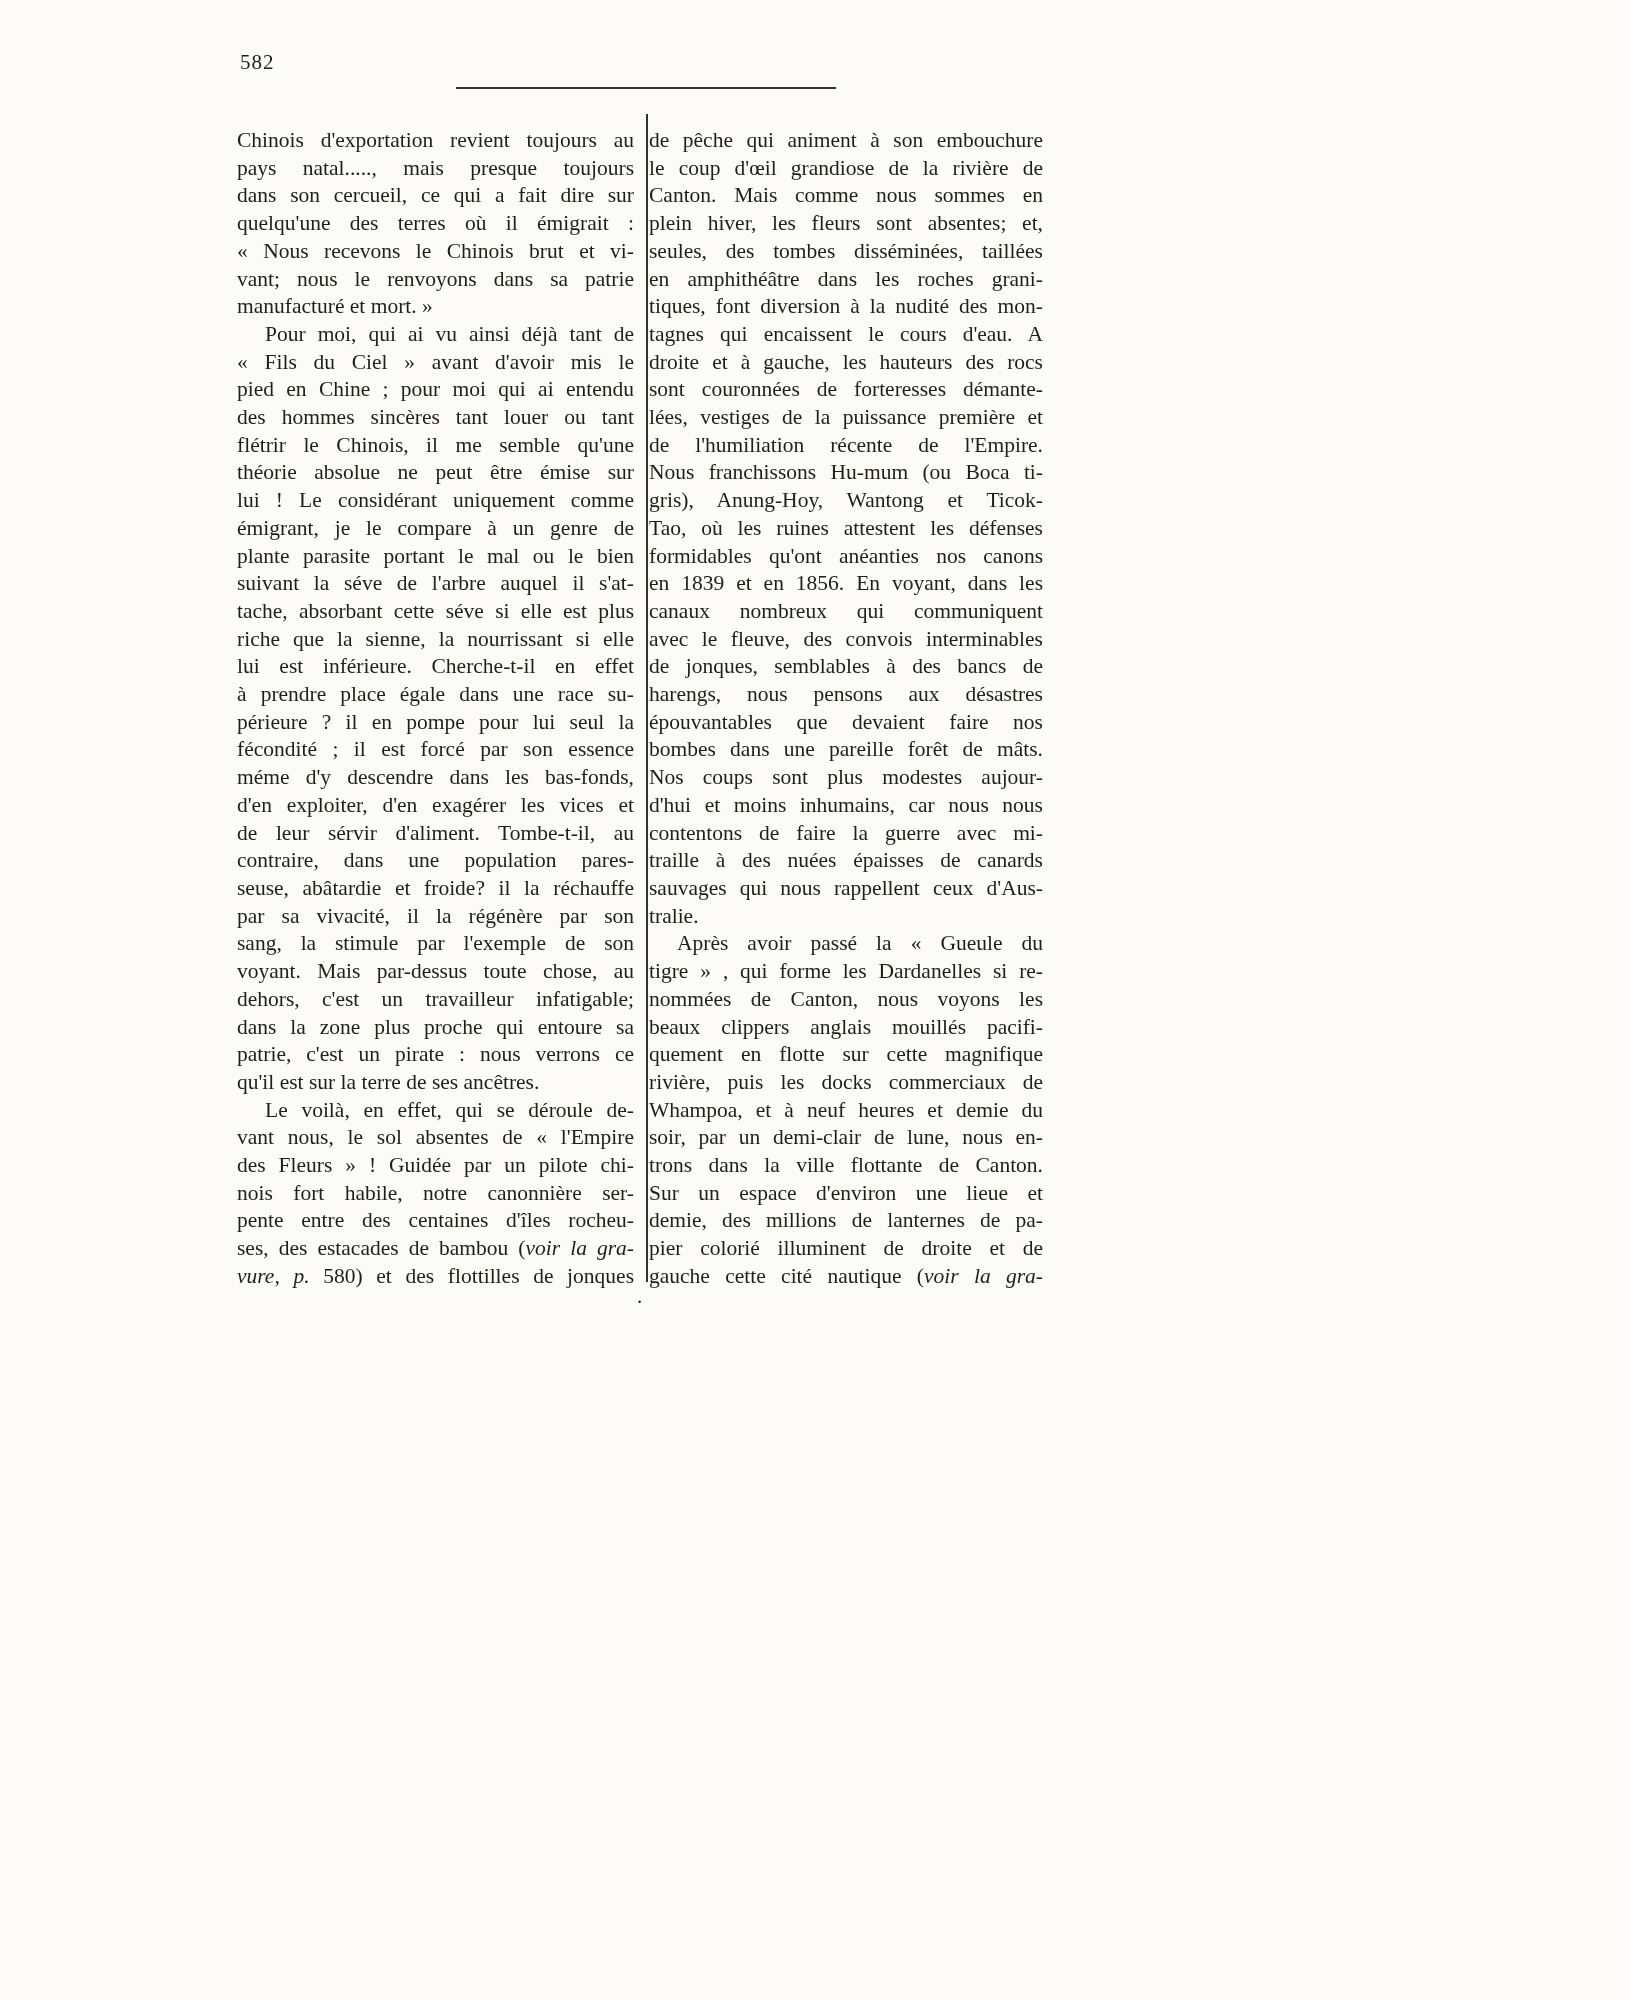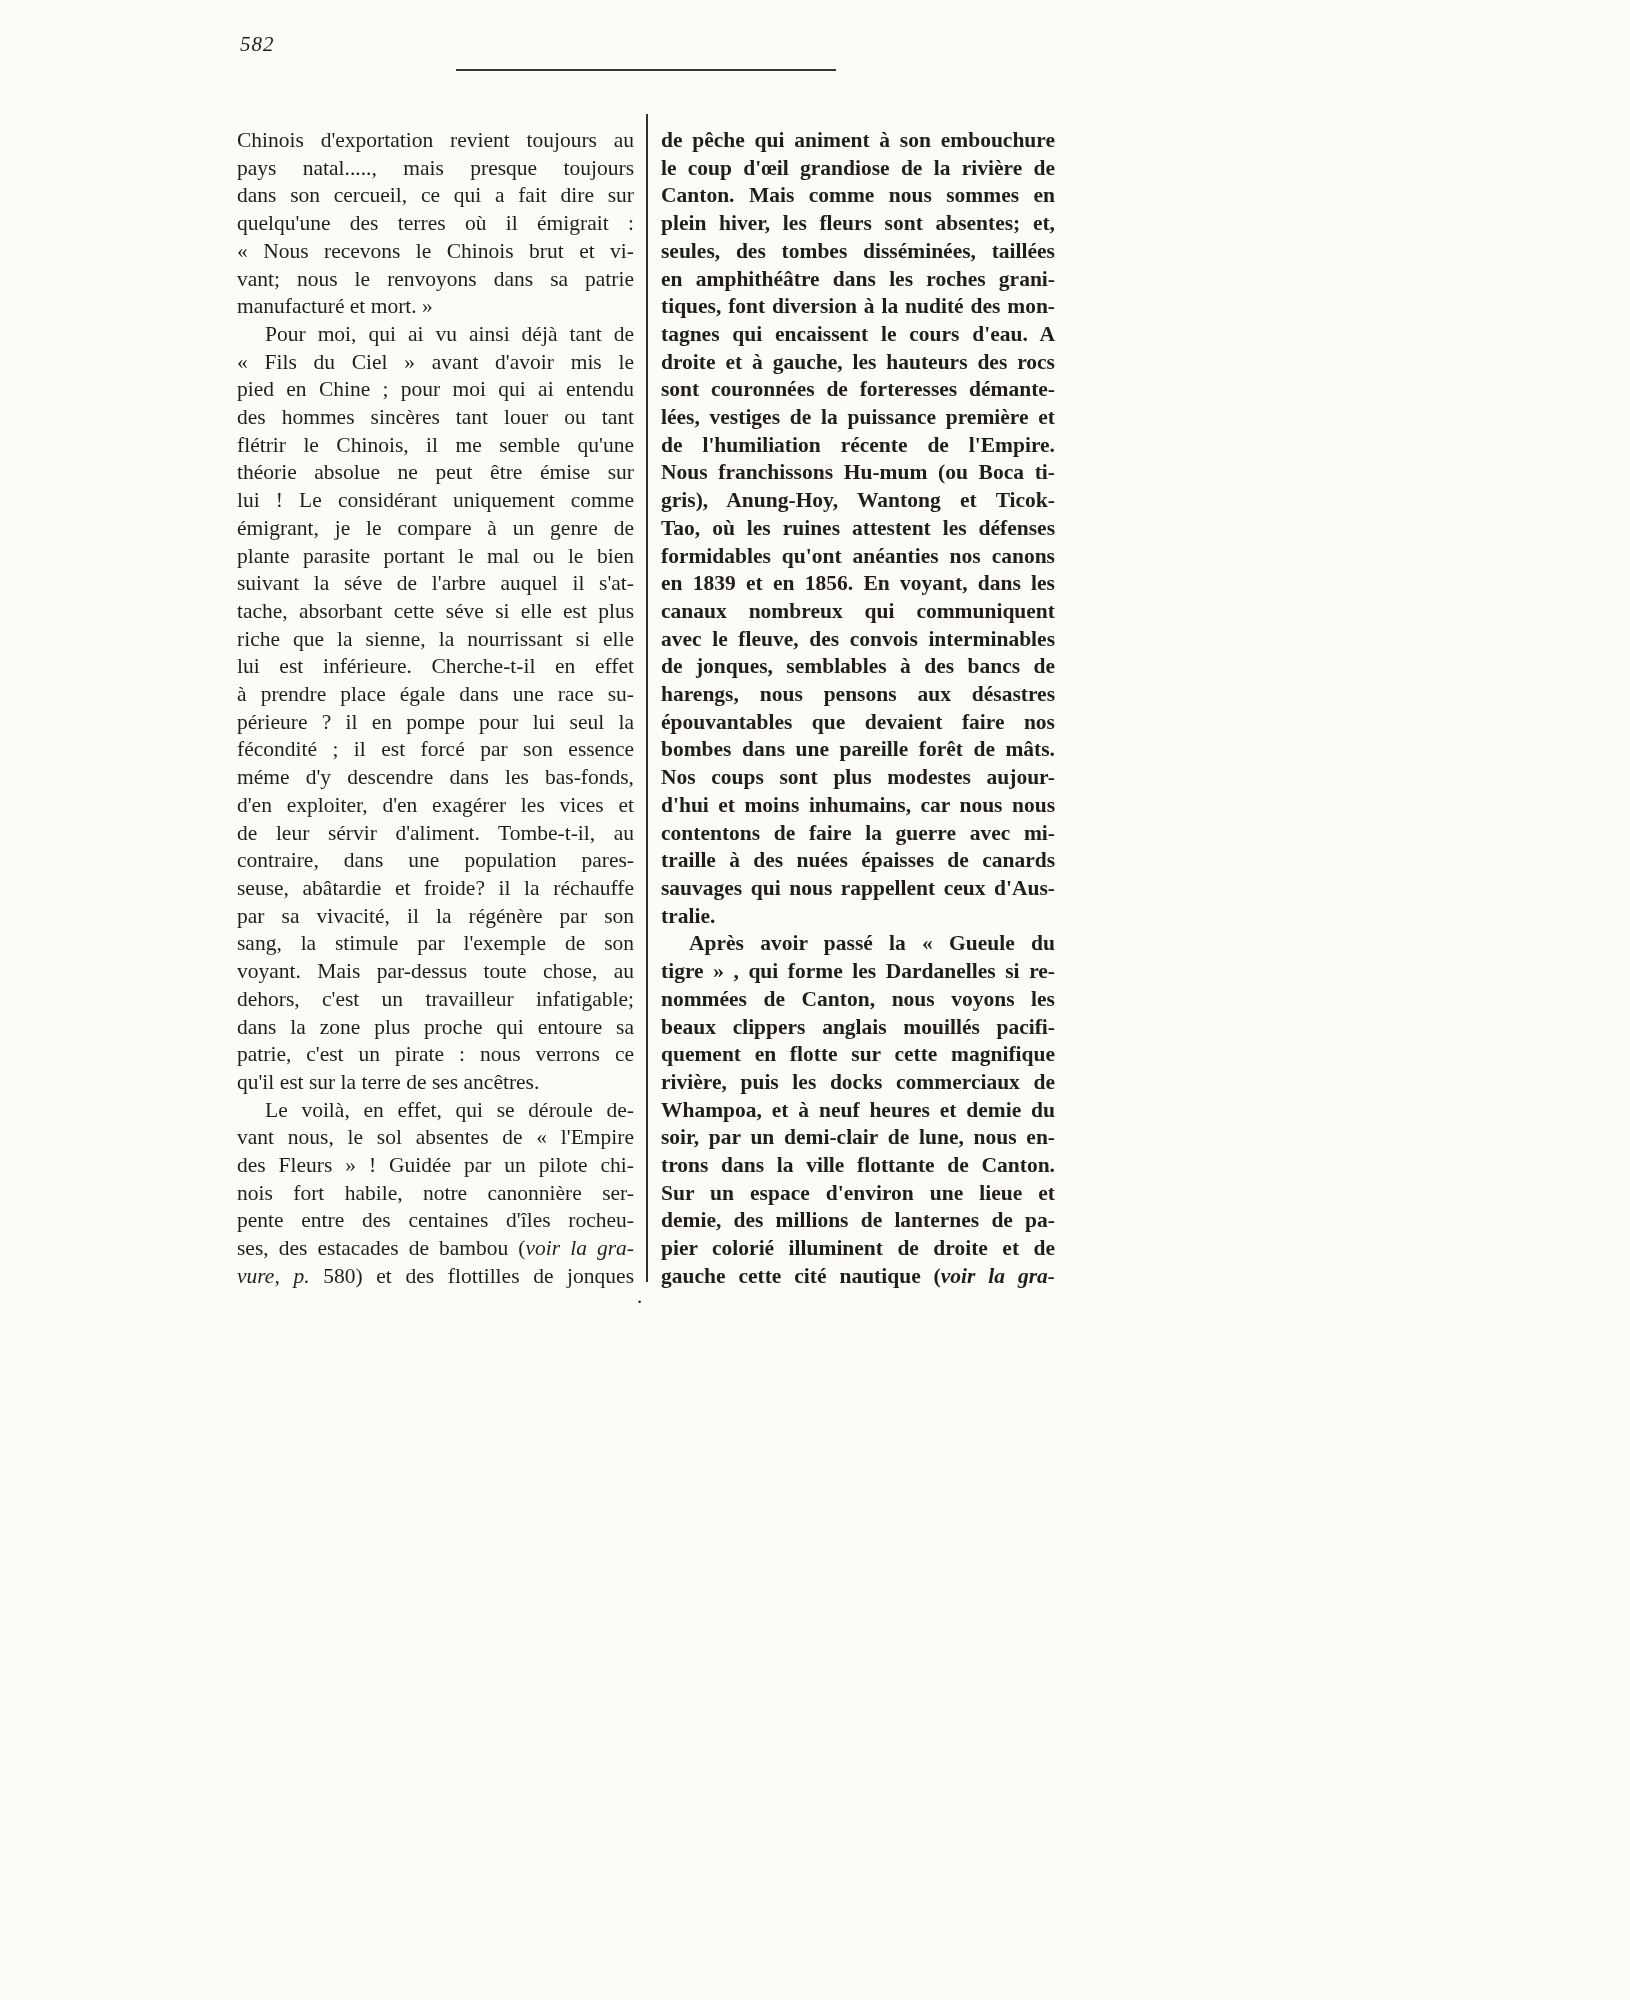--- a/index.html
+++ b/index.html
@@ -8,36 +8,36 @@
     width: 1630px; height: 2000px;
     background: #fcfbf8;
     color: #211e1a;
     font-family: "Liberation Serif", "DejaVu Serif", serif;
     position: relative;
     overflow: hidden;
   }
   .page { position: absolute; inset: 0; }
 
   
-  .page-header { position: absolute; left: 237px; top: 26px; width: 818px; height: 50px; font-style: italic; }
+  .page-header { position: absolute; left: 237px; top: 44px; width: 818px; height: 50px; }
   .page-number { position: absolute; left: 3px; top: 6px; font-size: 21px; letter-spacing: 1px; }
   .running-title {
     position: absolute; left: 0; right: 0; top: 4px;
     text-align: center; font-size: 21px; letter-spacing: 3px;
   }
   .header-rule {
     position: absolute; top: 43px; left: 50%; transform: translateX(-50%);
     width: 380px; height: 2px; background: #37332e;
   }
 
   
   .columns { position: absolute; left: 237px; top: 110px; width: 818px; height: 1180px; }
   .col { position: absolute; top: 0; margin-top: 17px; }
   .col-left  { left: 0;     width: 397px; }
-  .col-right { left: 424px; width: 394px; font-weight: bold; }
+  .col-right { left: 412px; width: 394px; }
   .divider {
     position: absolute; left: 409px; top: 4px;
     width: 2px; height: 1168px; background: #33302b;
   }
 
   .line {
     font-size: 21.5px;
     line-height: 27.7px;
     text-align: justify;
     text-align-last: justify;

